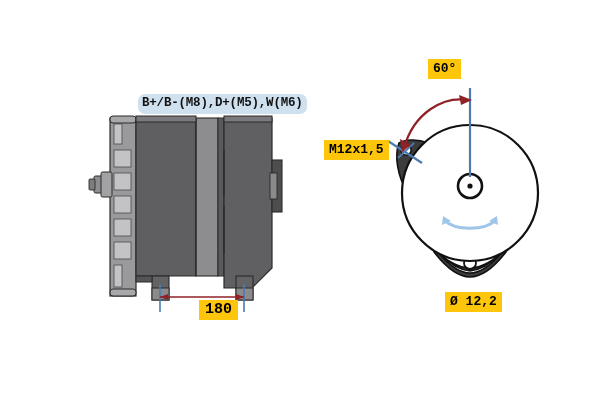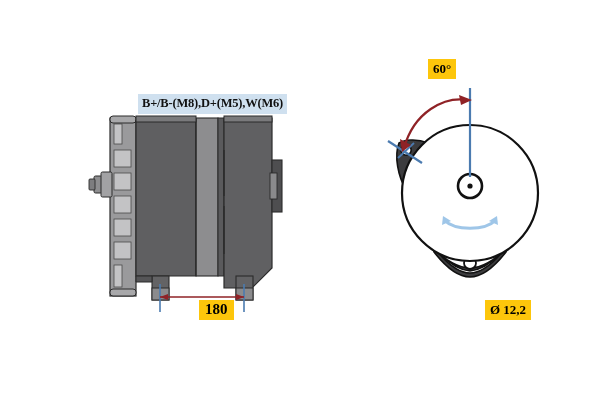--- a/index.html
+++ b/index.html
@@ -17,21 +17,21 @@
   }
   .svg-layer {
     position: absolute;
     left: 0;
     top: 0;
     width: 600px;
     height: 400px;
   }
   .label {
     position: absolute;
-    font-family: Liberation Serif, serif;
+    font-family: Liberation Mono, monospace;
     font-weight: bold;
     white-space: nowrap;
     line-height: 1;
     color: #000000;
   }
   .label-blue {
     background: #cfe0ef;
     color: #111111;
     font-size: 12.5px;
     letter-spacing: -0.2px;
@@ -157,22 +157,23 @@
     </g>
 
     <g>
       <path d="M404,148 C414,112 444,96 468,100" fill="none" stroke="#8f2226" stroke-width="2.2"></path>
       <polygon points="402,152 400,139 411,145" fill="#8f2226"></polygon>
       <polygon points="472,100 459,95 461,105" fill="#8f2226"></polygon>
     </g>
 
   </svg>
 
-  <div class="label label-blue" style="left:138px; top:94px;">B+/B-(M8),D+(M5),W(M6)</div>
+  <div class="label label-blue" style="left:138px; top:94px;border-radius:7px;">B+/B-(M8),D+(M5),W(M6)</div>
 
   <div class="label label-dim" style="left:199px; top:300px;">180</div>
 
   <div class="label label-yellow" style="left:428px; top:59px;">60°</div>
 
+  <div class="label label-yellow" style="left:324px; top:140px;">M12x1,5</div>
 
-  <div class="label label-yellow" style="left:445px; top:300px;margin-left:40px;">Ø 12,2</div>
+  <div class="label label-yellow" style="left:445px; top:292px;">Ø 12,2</div>
 
 </div>
 
 </body></html>

